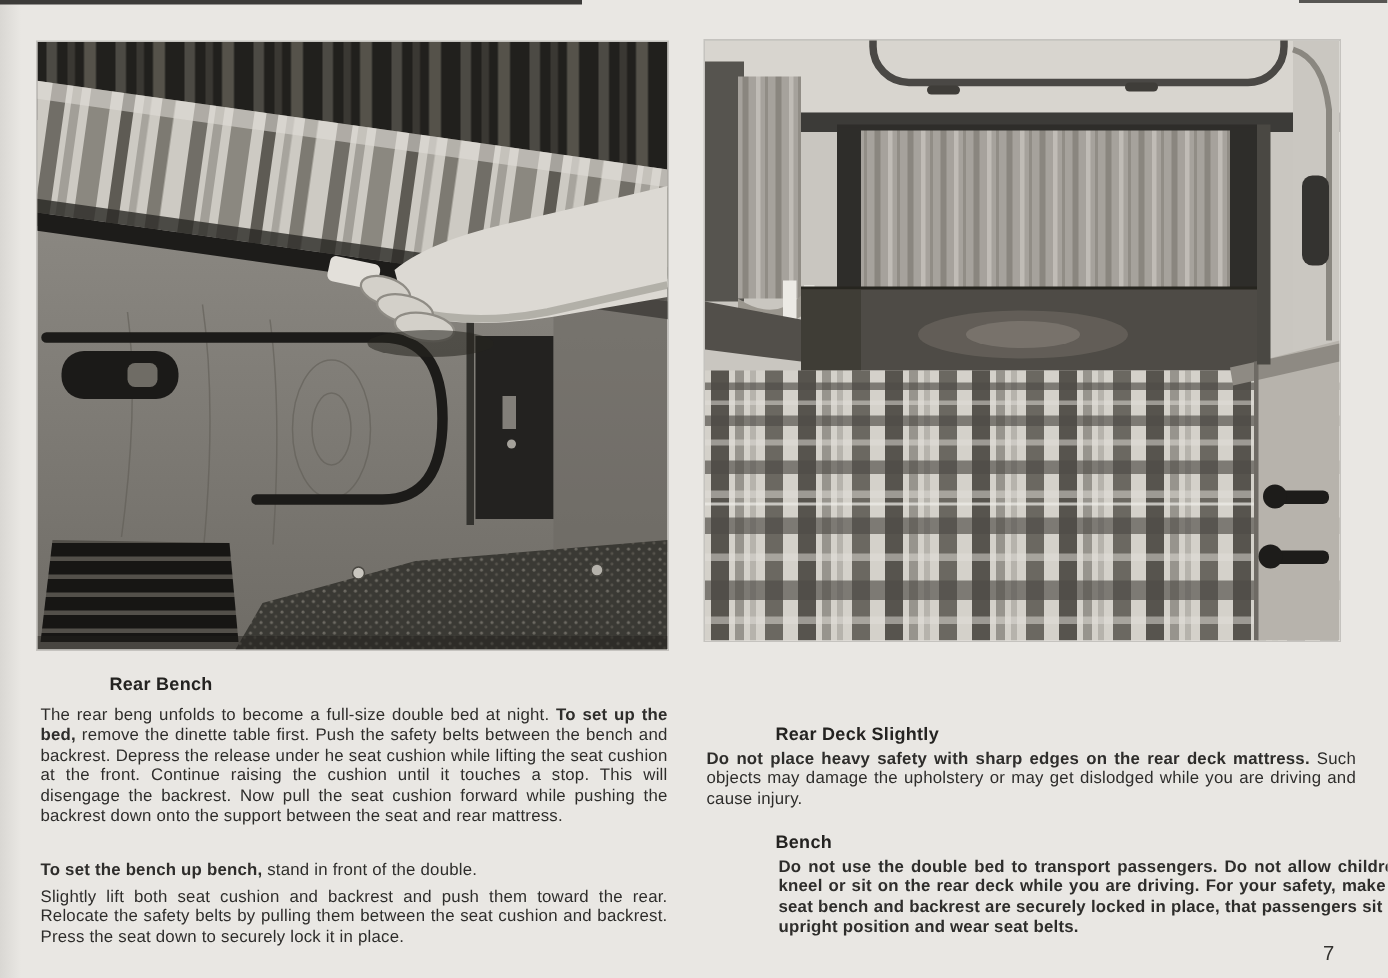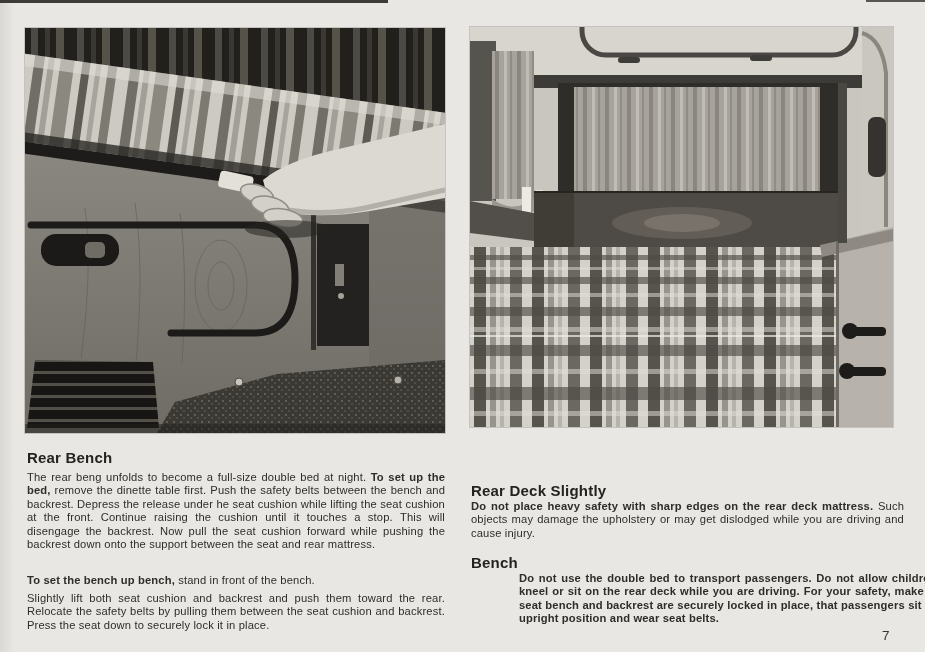--- a/index.html
+++ b/index.html
@@ -9,21 +9,21 @@
     font-family:"Liberation Sans","DejaVu Sans",sans-serif;
     color:#2e2d2b;
   }
   .page-edge{position:absolute;left:0;top:0;width:14px;height:652px;
     background:linear-gradient(90deg,#d9d7d3,#e9e7e3);pointer-events:none;}
   .artifact-top-left{position:absolute;left:0;top:0;width:388px;height:3px;background:#3c3b39;}
   .artifact-top-right{position:absolute;left:866px;top:0;width:59px;height:2px;background:#575653;}
   .photo{position:absolute;box-shadow:0 0 0 1px rgba(90,88,84,.25);}
   #photo-left{left:25px;top:28px;width:420px;height:405px;}
   #photo-right{left:470px;top:27px;width:423px;height:400px;}
-  .heading{position:absolute;font-weight:bold;font-size:15px;letter-spacing:.2px;color:#242321;white-space:nowrap;}
+  .heading{position:absolute;font-weight:bold;font-size:12px;letter-spacing:.2px;color:#242321;white-space:nowrap;margin-left:46px;}
   .tblock{position:absolute;font-size:11.2px;line-height:13.45px;text-align:justify;letter-spacing:.15px;}
   .single{text-align:left;white-space:nowrap;}
   .b{font-weight:bold;}
   #lh{left:27px;top:449px;}
   #lp1{left:27px;top:471px;width:418px;}
   #lp2{left:27px;top:574px;width:418px;}
   #lp3{left:27px;top:592px;width:418px;}
   #rh1{left:471px;top:482px;}
   #rp1{left:471px;top:500px;width:433px;}
   #rh2{left:471px;top:554px;}
@@ -187,21 +187,21 @@
       <circle cx="377" cy="344" r="8"></circle>
     </g>
   </g>
   <rect x="368" y="56" width="9" height="160" fill="#4a4843"></rect>
   <rect x="398" y="90" width="18" height="60" rx="7" fill="#343330"></rect>
 </svg>
 </div>
 
 <div class="heading" id="lh">Rear Bench</div>
 <div class="tblock" id="lp1"><span>The rear beng unfolds to become a full-size double bed at night. </span><span class="b">To set up the bed,</span><span> remove the dinette table first. Push the safety belts between the bench and backrest. Depress the release under he seat cushion while lifting the seat cushion at the front. Continue raising the cushion until it touches a stop. This will disengage the backrest. Now pull the seat cushion forward while pushing the backrest down onto the support between the seat and rear mattress.</span></div>
-<div class="tblock single" id="lp2"><span class="b">To set the bench up bench,</span><span> stand in front of the bench.</span></div>
+<div class="tblock single" id="lp2"><span class="b">To set the bench up bench,</span><span> stand in front of the double.</span></div>
 <div class="tblock" id="lp3">Slightly lift both seat cushion and backrest and push them toward the rear. Relocate the safety belts by pulling them between the seat cushion and backrest. Press the seat down to securely lock it in place.</div>
 
 <div class="heading" id="rh1">Rear Deck Slightly</div>
 <div class="tblock" id="rp1"><span class="b">Do not place heavy safety with sharp edges on the rear deck mattress.</span><span> Such objects may damage the upholstery or may get dislodged while you are driving and cause injury.</span></div>
 <div class="heading" id="rh2">Bench</div>
 <div class="tblock b" id="rp2">Do not use the double bed to transport passengers. Do not allow children to kneel or sit on the rear deck while you are driving. For your safety, make sure seat bench and backrest are securely locked in place, that passengers sit in an upright position and wear seat belts.</div>
 
 <div id="page-number">7</div>
 
 </body></html>

